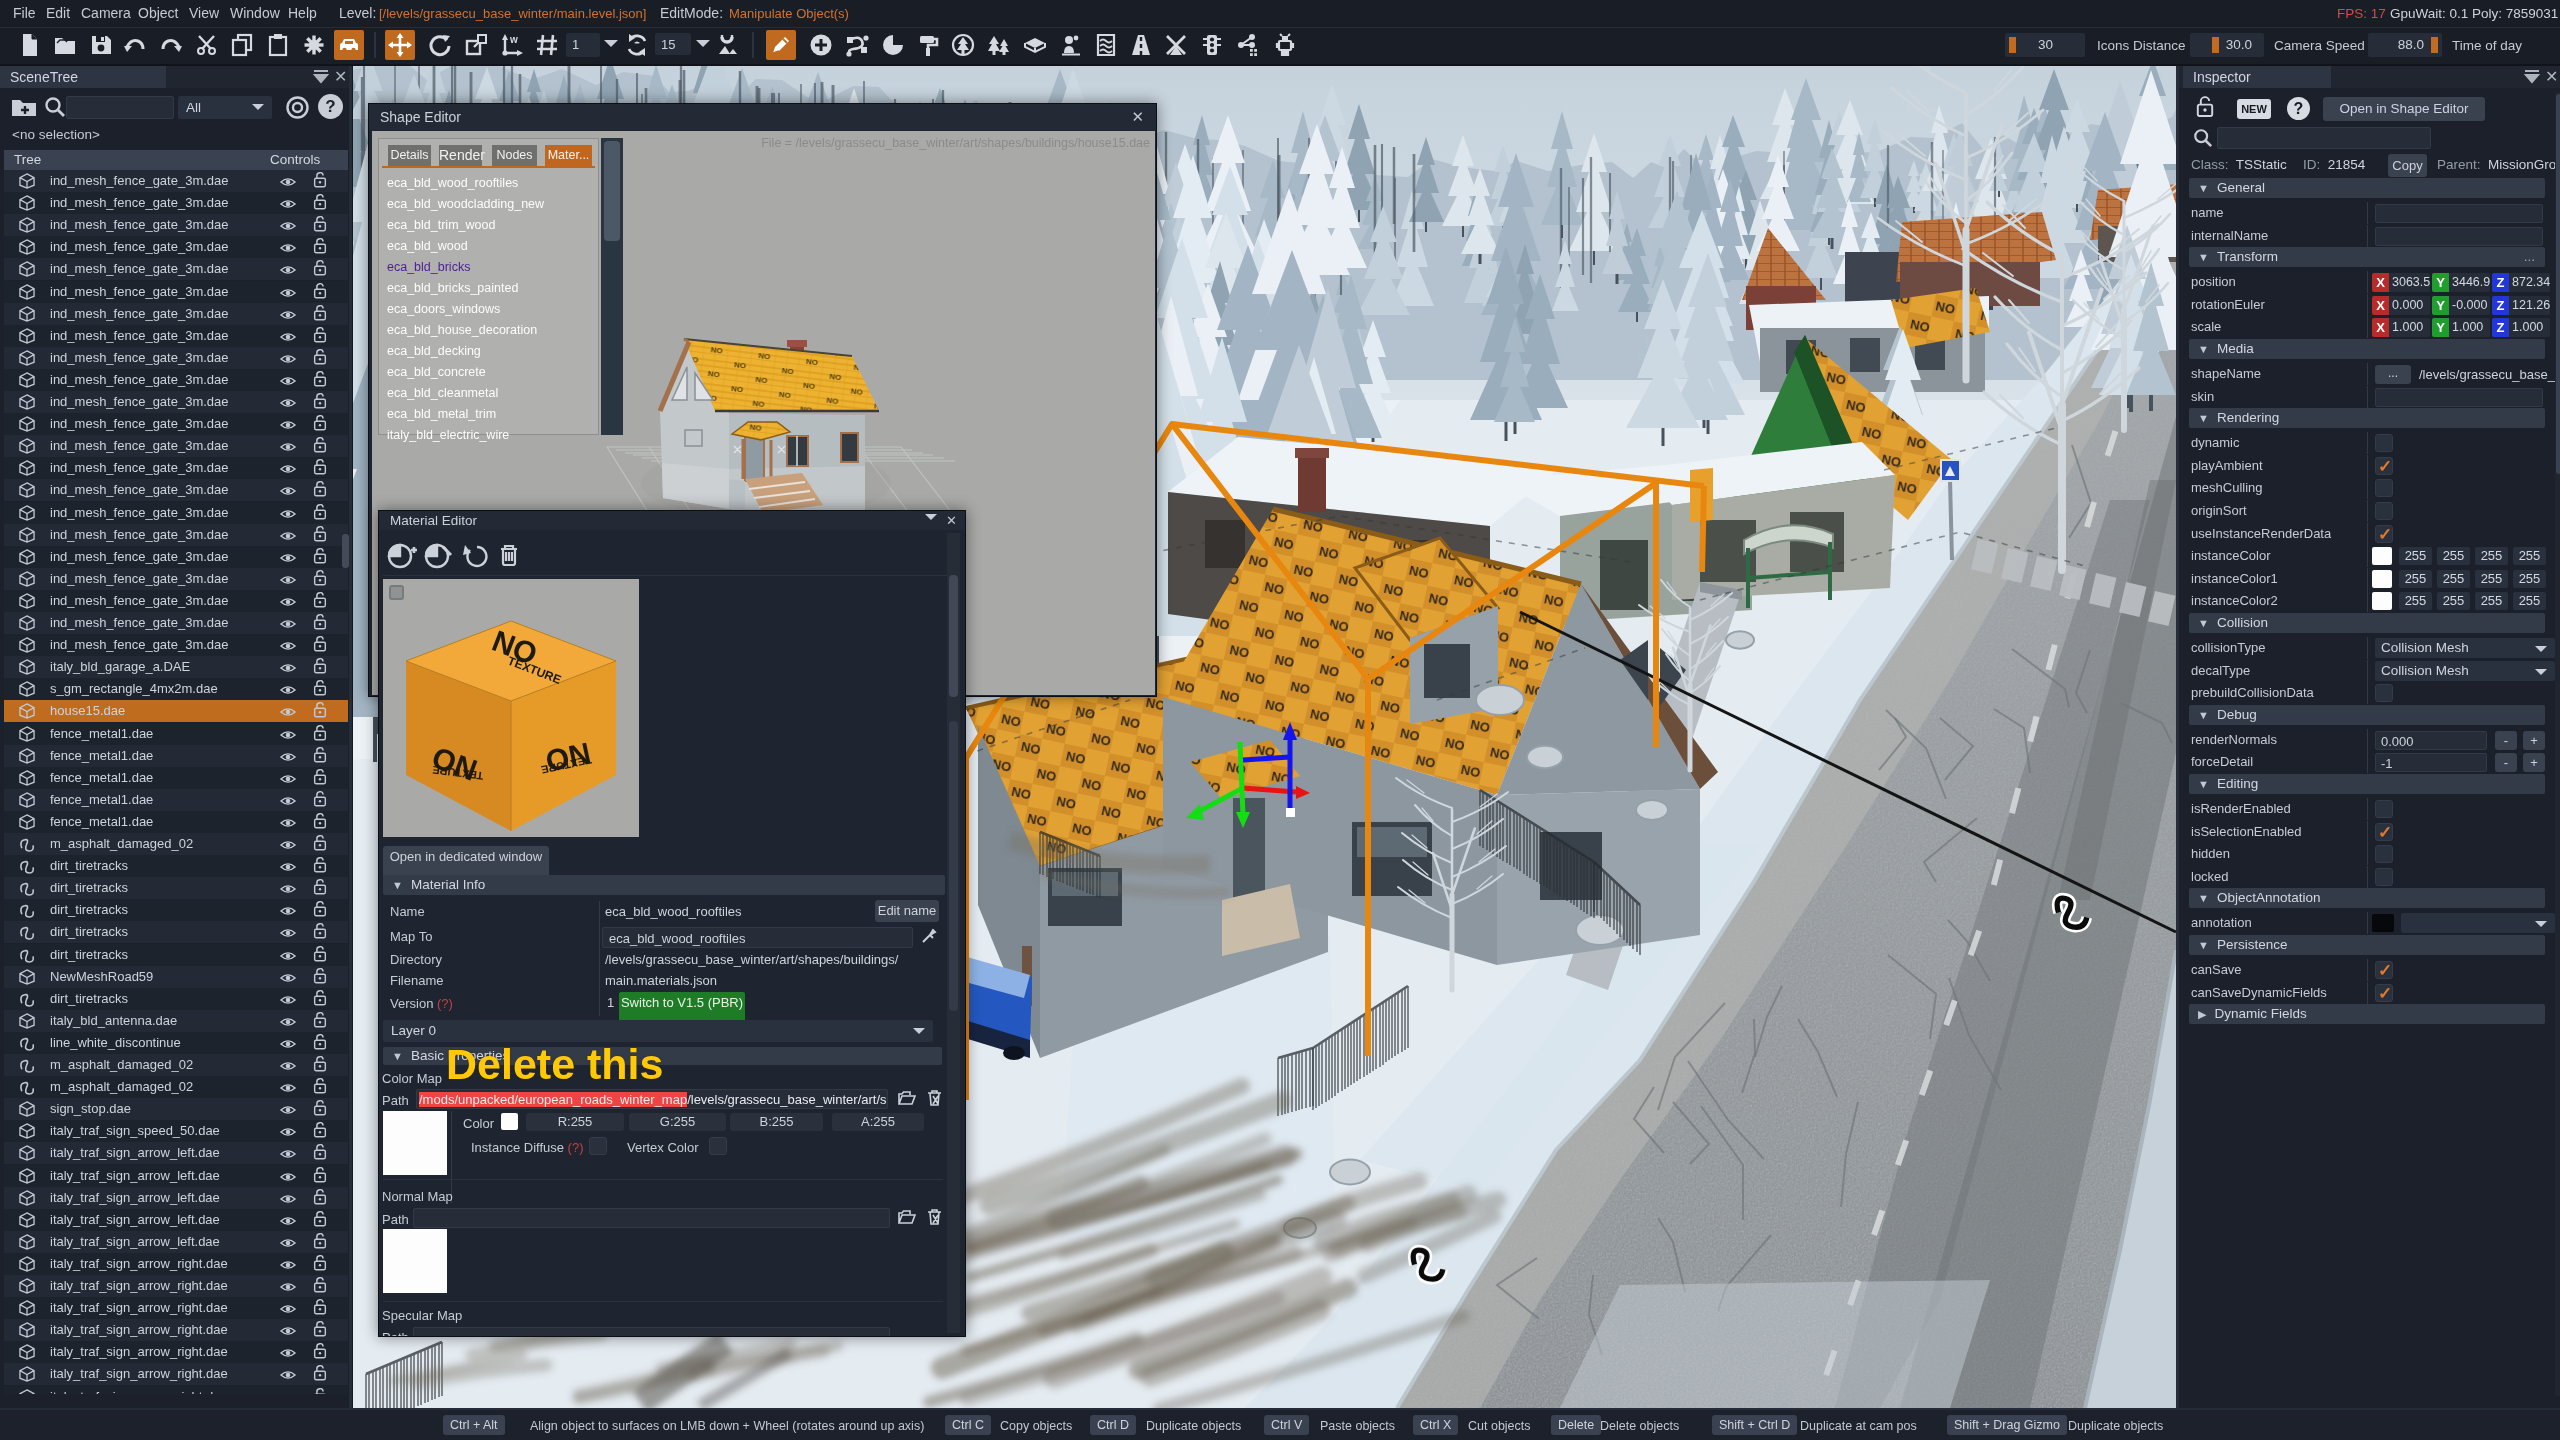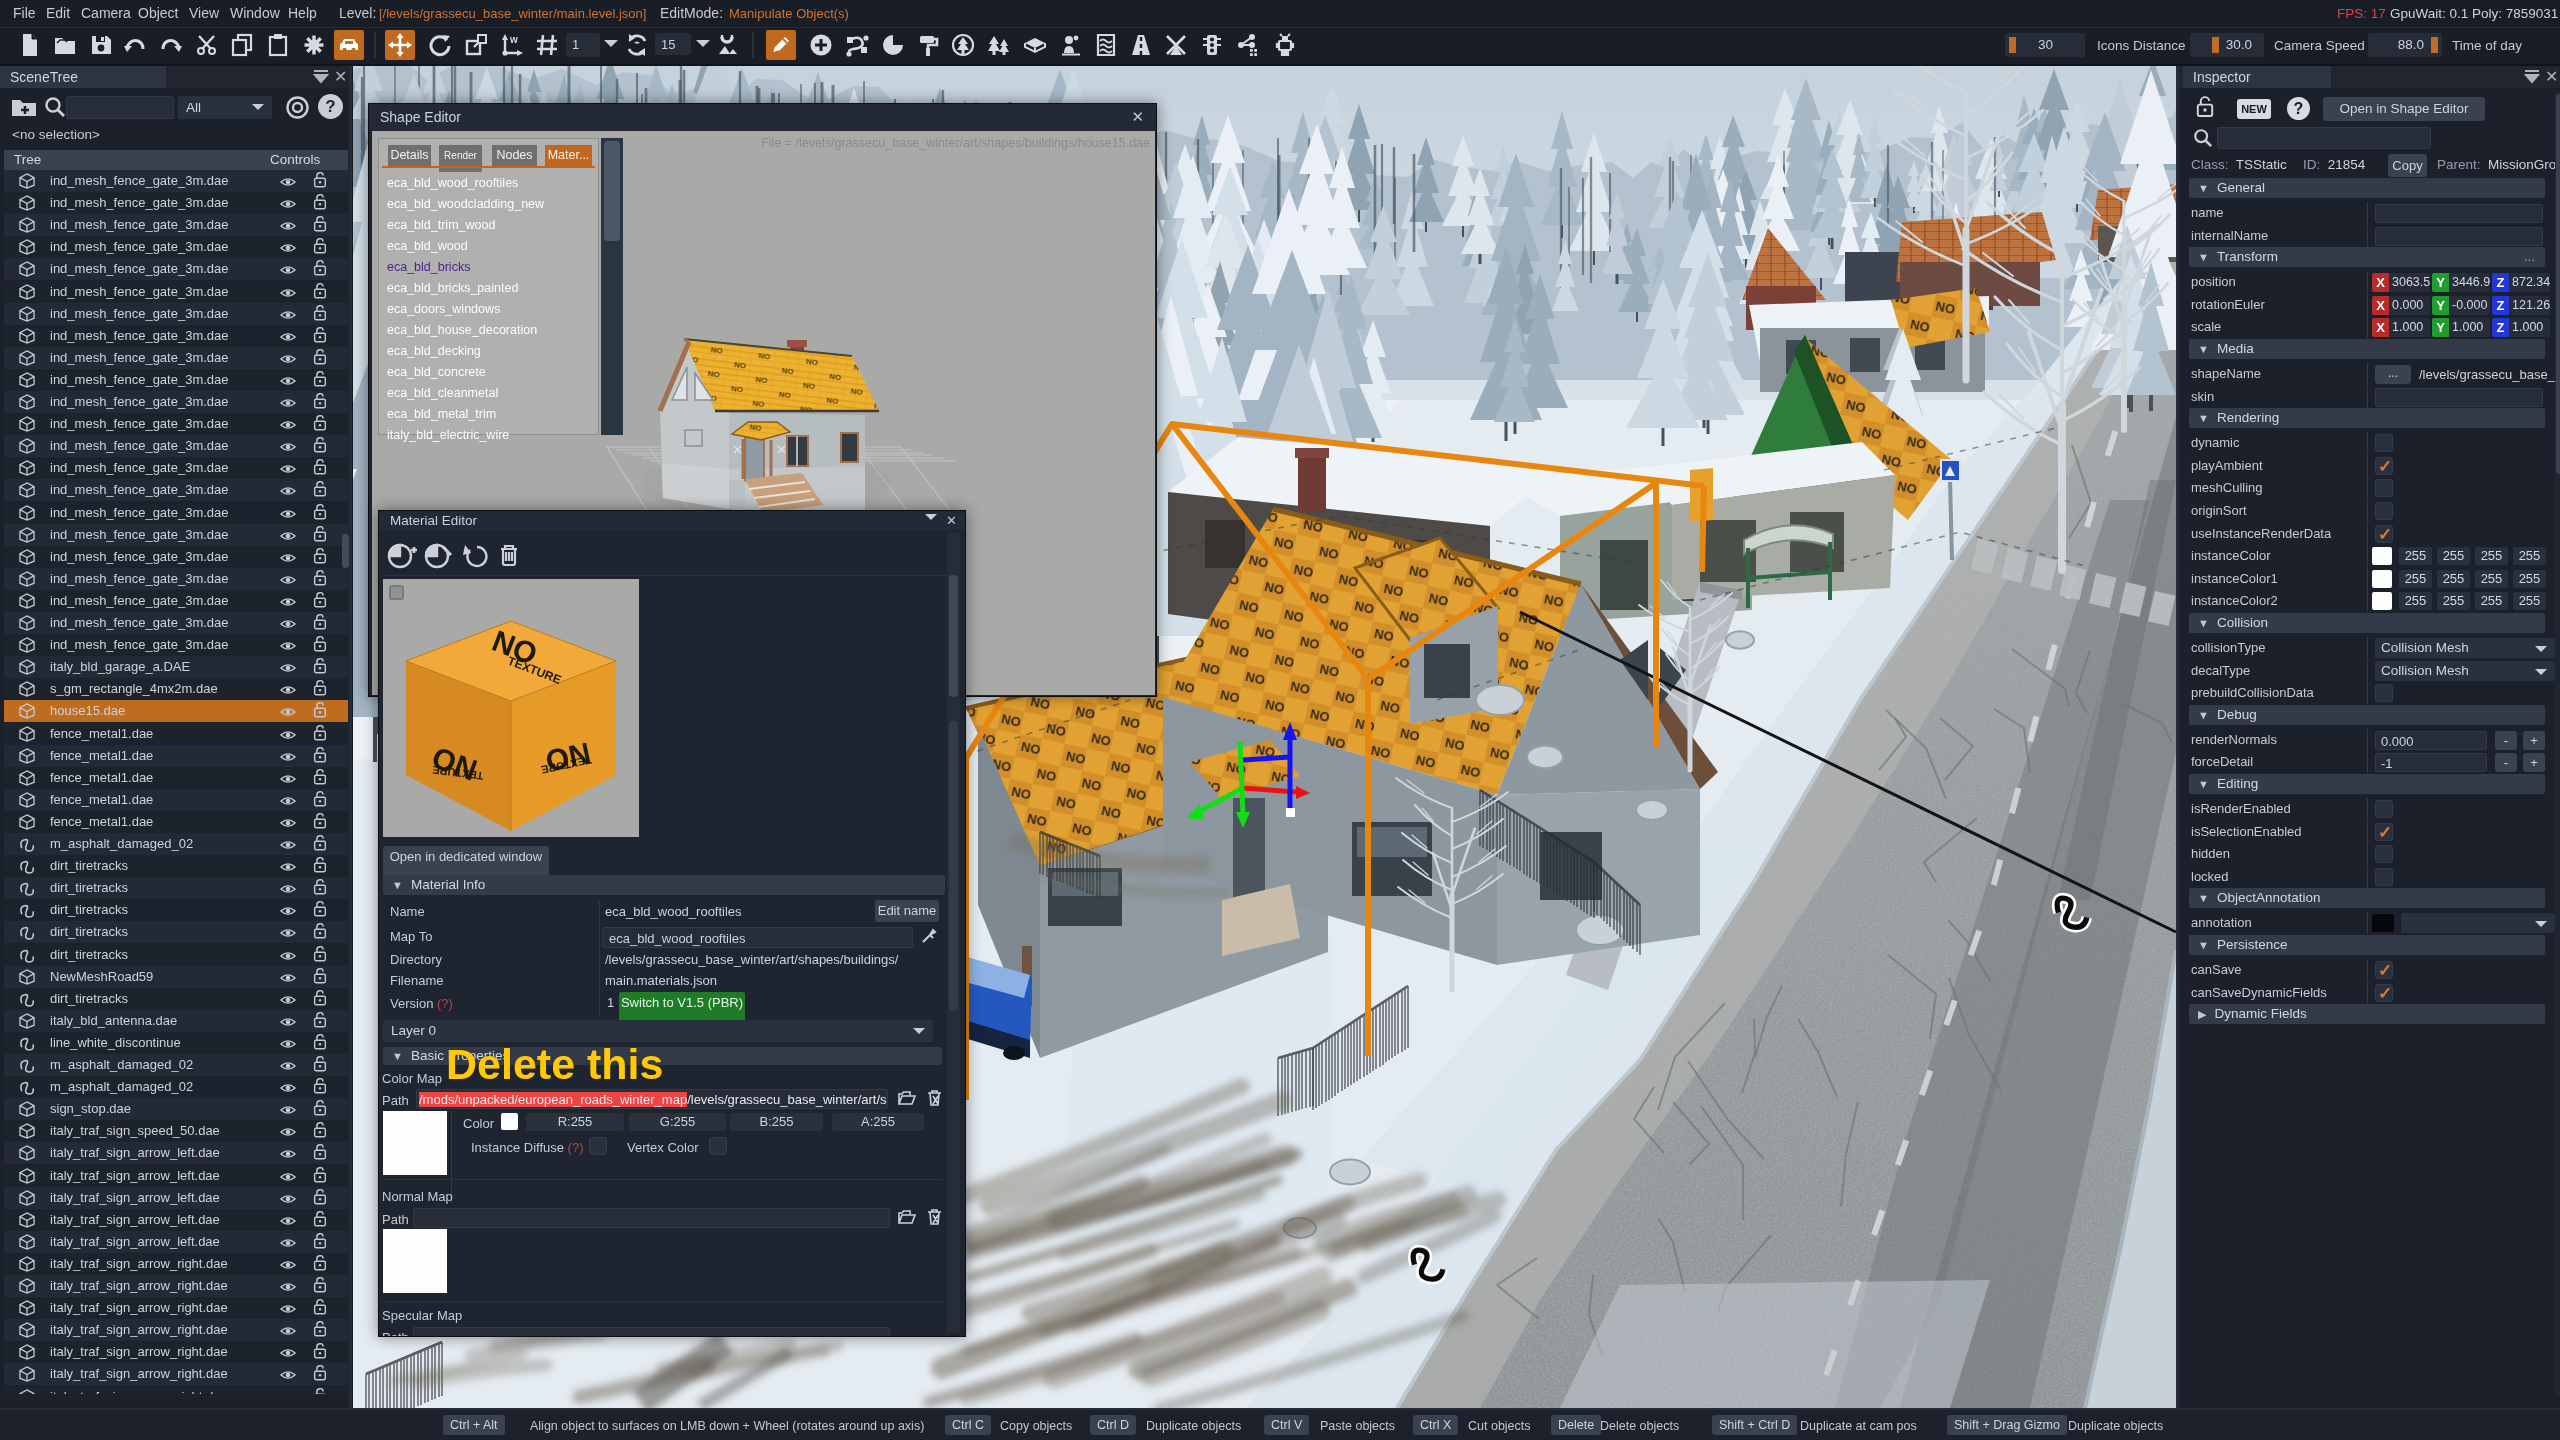--- a/index.html
+++ b/index.html
@@ -1405,21 +1405,21 @@
           <polygon points="731,433 747,421 776,421 789,431 760,439" fill="url(#notex2)" stroke="#8a5c18" stroke-width="1.5"></polygon>
           <path d="M742,438 L742,478 M770,439 L770,479" stroke="#a3714e" stroke-width="3"></path>
           <path d="M733,452 l7,-7 m-7,0 l7,7 M777,452 l7,-7 m-7,0 l7,7" stroke="#dfe2e4" stroke-width="1.4"></path>
           <polygon points="744,478 801,472 822,504 762,512" fill="#c8a07c"></polygon>
           <path d="M748,488 l56,-7 M753,497 l56,-7 M758,506 l56,-8" stroke="#e8e2da" stroke-width="2" fill="none"></path>
           <polygon points="728,508 744,510 744,480 728,478" fill="#b9c0c4"></polygon>
         </svg>
 </div>
 <div class="abs" style="left:9px;top:34px;width:221px;height:297px;background:#b0b1af;border:1px solid #8e8f8d">
 <div class="abs" style="left:9px;top:6px;width:43px;height:21px;background:#6f6f6d;color:#f2f2f0;font-size:12.5px;text-align:center;line-height:21px">Details</div>
-<div class="abs" style="left:60px;top:6px;width:43px;height:27px;background:#6f6f6d;color:#f2f2f0;font-size:10px;text-align:center;line-height:21px">Render</div>
+<div class="abs" style="left:60px;top:6px;width:43px;height:21px;background:#6f6f6d;color:#f2f2f0;font-size:14px;text-align:center;line-height:21px">Render</div>
 <div class="abs" style="left:113px;top:6px;width:45px;height:21px;background:#6f6f6d;color:#f2f2f0;font-size:12.5px;text-align:center;line-height:21px">Nodes</div>
 <div class="abs" style="left:166px;top:6px;width:47px;height:21px;background:#c0661f;color:#f2f2f0;font-size:12.5px;text-align:center;line-height:21px">Mater...</div>
 <div class="abs" style="left:3px;top:27px;width:213px;height:2px;background:#c0661f"></div>
 <div class="abs" style="left:8px;top:37px;font-size:12.5px;color:#fdfdfc;white-space:nowrap;overflow:hidden;width:210px">eca_bld_wood_rooftiles</div>
 <div class="abs" style="left:8px;top:58px;font-size:12.5px;color:#fdfdfc;white-space:nowrap;overflow:hidden;width:210px">eca_bld_woodcladding_new</div>
 <div class="abs" style="left:8px;top:79px;font-size:12.5px;color:#fdfdfc;white-space:nowrap;overflow:hidden;width:210px">eca_bld_trim_wood</div>
 <div class="abs" style="left:8px;top:100px;font-size:12.5px;color:#fdfdfc;white-space:nowrap;overflow:hidden;width:210px">eca_bld_wood</div>
 <div class="abs" style="left:8px;top:121px;font-size:12.5px;color:#4c1d95;white-space:nowrap;overflow:hidden;width:210px">eca_bld_bricks</div>
 <div class="abs" style="left:8px;top:142px;font-size:12.5px;color:#fdfdfc;white-space:nowrap;overflow:hidden;width:210px">eca_bld_bricks_painted</div>
 <div class="abs" style="left:8px;top:163px;font-size:12.5px;color:#fdfdfc;white-space:nowrap;overflow:hidden;width:210px">eca_doors_windows</div>

